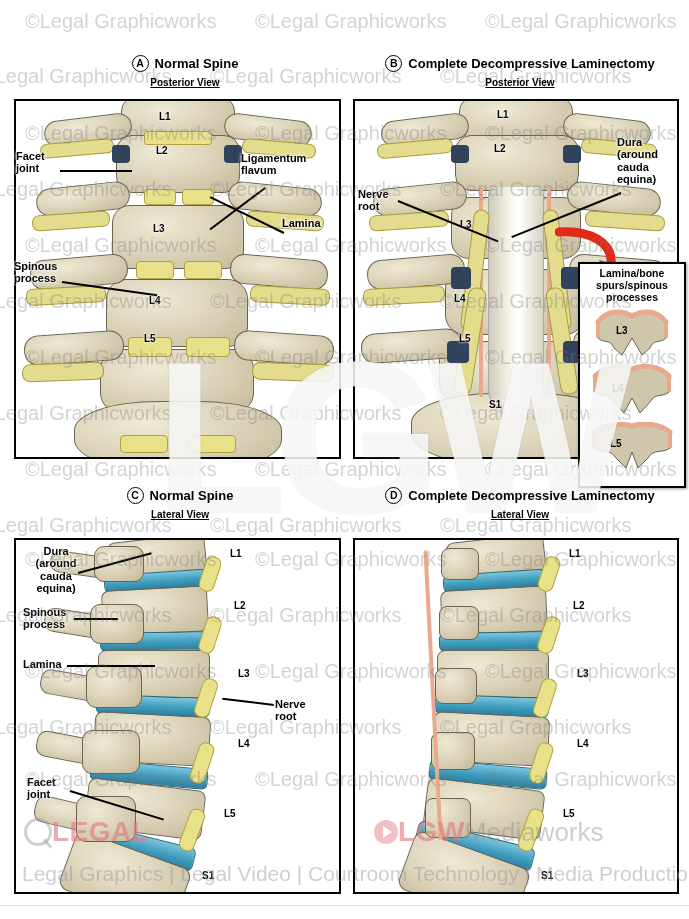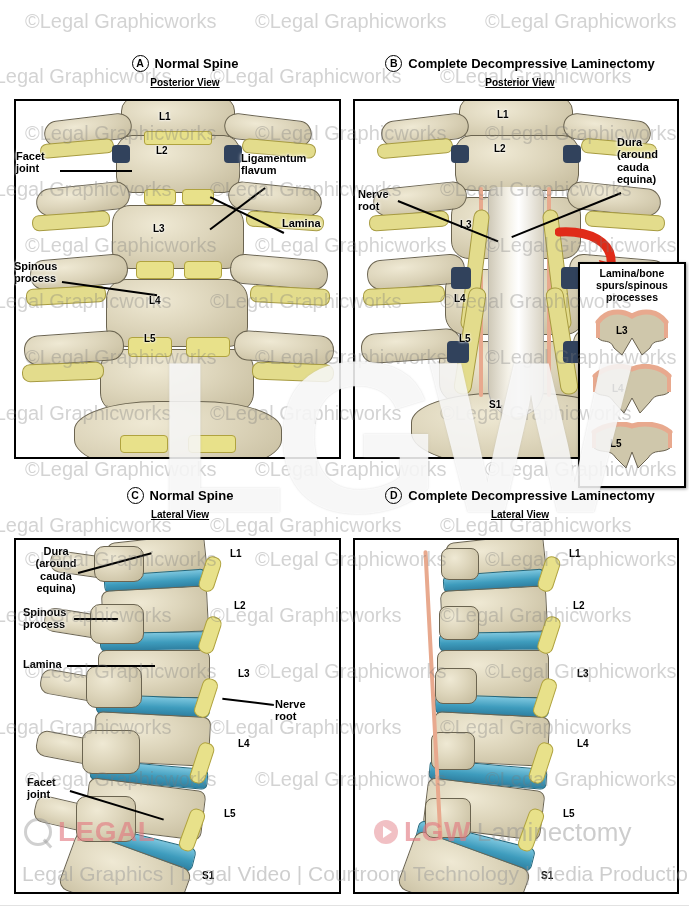--- a/index.html
+++ b/index.html
@@ -94,21 +94,21 @@
     text-align:center;font-size:10.5px;font-weight:bold;line-height:1.12;
     padding:4px 10px 2px;
   }
   .frag{position:absolute;}
   .frag-lab{position:absolute;font-size:10px;font-weight:bold;}
 
   .arrow-red{position:absolute;z-index:34;}
 
   
   .logo-legal{
-    position:absolute;z-index:42;display:flex;align-items:center;gap:6px;
+    position:absolute;z-index:42;display:flex;align-items:center;
     pointer-events:none;
   }
   .logo-word{
     font-size:28px;font-weight:bold;color:rgba(226,120,128,0.62);
     letter-spacing:0.5px;
   }
   .logo-word2{
     font-size:26px;font-weight:400;color:rgba(145,145,145,0.45);
   }
   .mag{
@@ -500,21 +500,21 @@
     <div class="wm" style="left:485px;top:768px;">©Legal Graphicworks</div>
 
     <div class="logo-legal" style="left:24px;top:816px;">
       <span class="mag"></span>
       <span class="logo-word">LEGAL</span>
     </div>
 
     <div class="logo-legal" style="left:374px;top:816px;">
       <span class="playc"></span>
       <span class="logo-word">LGW</span>
-      <span class="logo-word2">Laminectomy</span>
+      <span class="logo-word2">Mediaworks</span>
     </div>
 
     <div class="tagline" style="left:22px;top:862px;">Legal Graphics | Legal Video | Courtroom Technology | Media Production</div>
   </div>
 
   <div class="botrule"></div>
 
 </div>
 
 </body></html>

